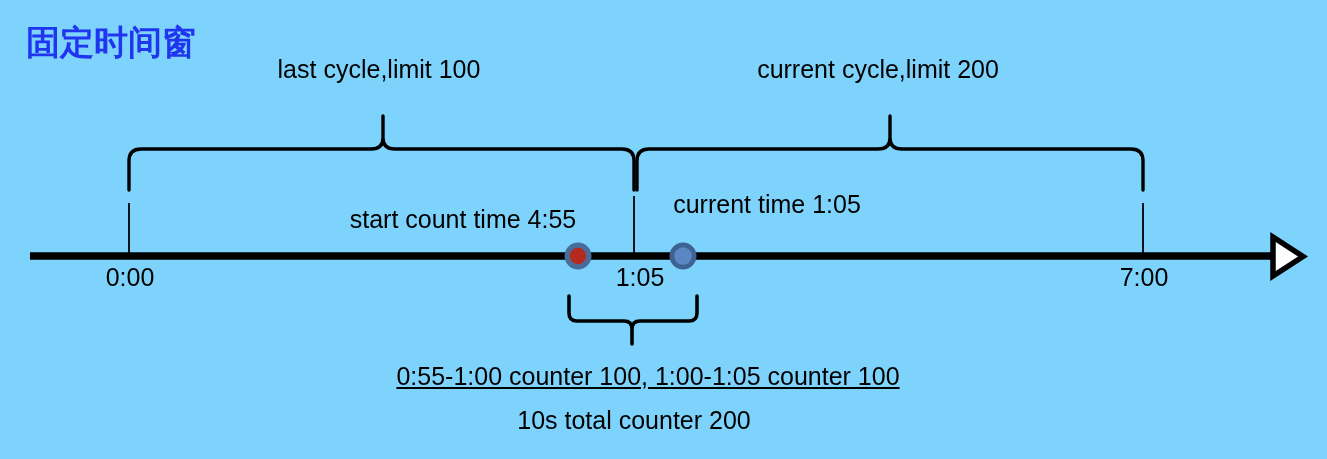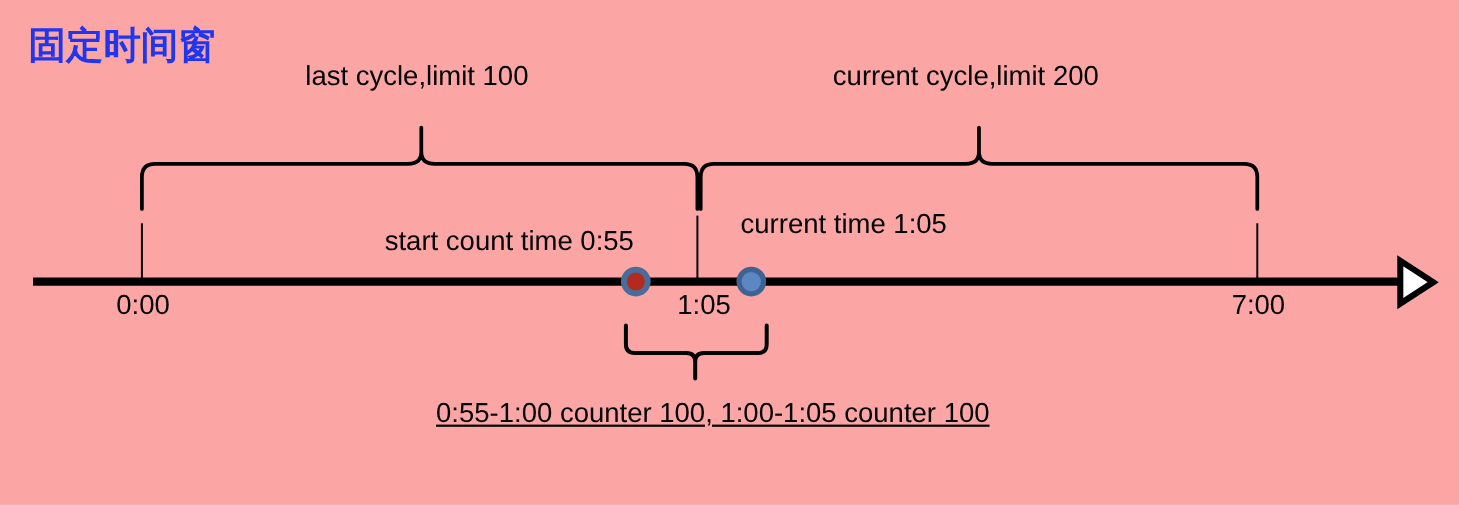--- a/index.html
+++ b/index.html
@@ -8,21 +8,21 @@
     background: #ffffff;
   }
   body {
     font-family: "Liberation Sans", sans-serif;
     color: #000000;
   }
   #canvas {
     position: relative;
     width: 1327px;
     height: 459px;
-    background: #fca5a5;
+    background: #7dd3fc;
     overflow: hidden;
   }
   .title {
     position: absolute;
     left: 26px;
     top: 25px;
     font-size: 34px;
     font-weight: 700;
     line-height: 1;
     letter-spacing: 0px;
@@ -60,32 +60,33 @@
 <body>
 
 <div id="canvas">
 
   <div class="title" style="color:#1F35F0;">固定时间窗</div>
 
   <div class="lbl lbl-center" style="left:379px; top:57px;">last cycle,limit 100</div>
 
   <div class="lbl lbl-center" style="left:878px; top:57px;">current cycle,limit 200</div>
 
-  <div class="lbl lbl-center" style="left:463px; top:207px;">start count time 0:55</div>
+  <div class="lbl lbl-center" style="left:463px; top:207px;">start count time 4:55</div>
 
   <div class="lbl lbl-center" style="left:767px; top:192px;">current time 1:05</div>
 
   <div class="tick-lbl" style="left:130px; top:265px;">0:00</div>
 
   <div class="tick-lbl" style="left:640px; top:265px;">1:05</div>
 
   <div class="tick-lbl" style="left:1144px; top:265px;">7:00</div>
 
   <div class="lbl lbl-center" style="left:648px; top:364px;text-decoration:underline;">0:55-1:00 counter 100, 1:00-1:05 counter 100</div>
 
+  <div class="lbl lbl-center" style="left:634px; top:408px;">10s total counter 200</div>
 
   <svg class="layer" viewBox="0 0 1327 459">
 
     <path d="M 129 190
              L 129 161
              Q 129 149 141 149
              L 371 149
              Q 383 149 383 138
              L 383 116
              L 383 138

